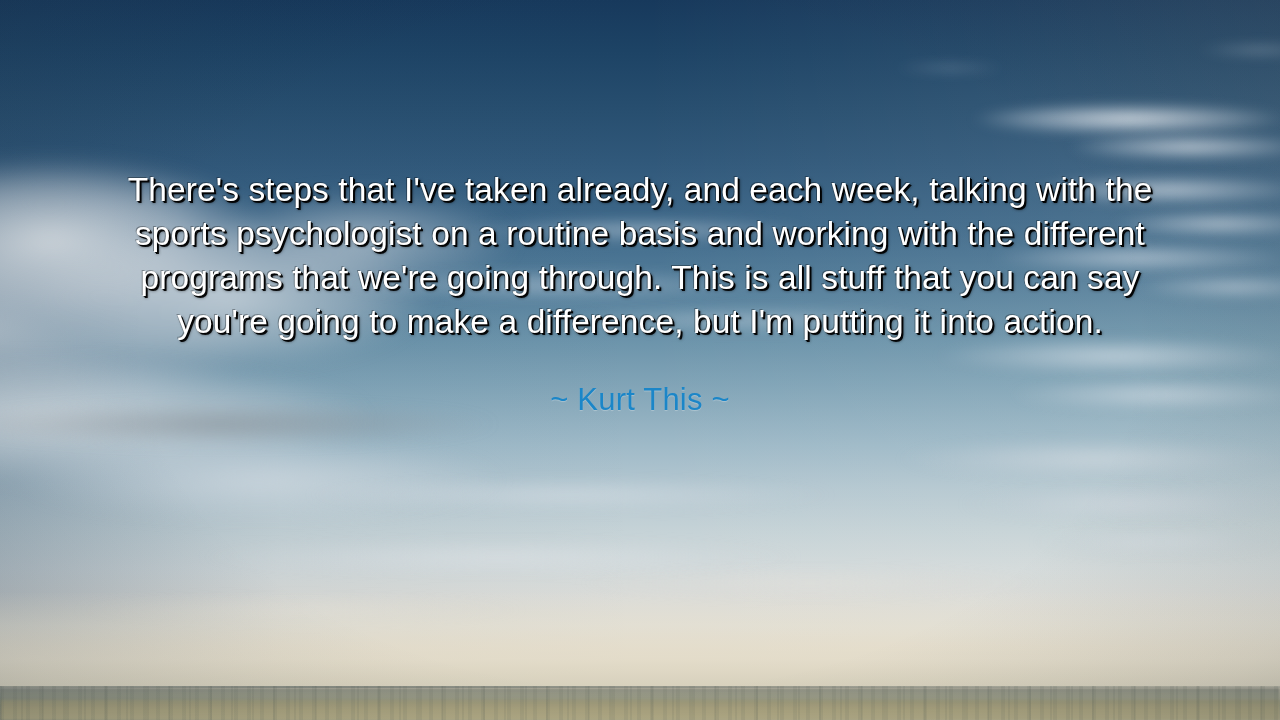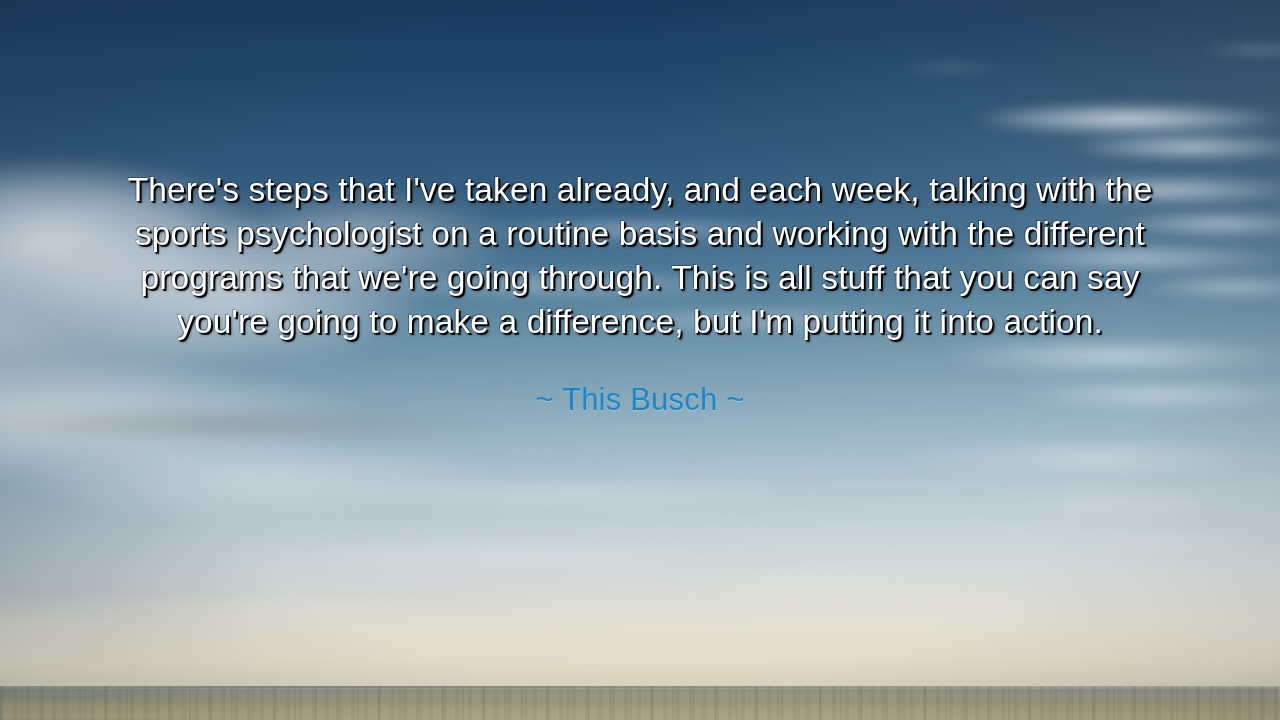--- a/index.html
+++ b/index.html
@@ -285,16 +285,16 @@
 
   <div class="haze-band"></div>
   <div class="horizon-line"></div>
   <div class="land-far"></div>
   <div class="land-near"></div>
   <div class="land-speckle"></div>
   <div class="vignette"></div>
 
   <div class="content">
     <div id="quote-text">There's steps that I've taken already, and each week, talking with the sports psychologist on a routine basis and working with the different programs that we're going through. This is all stuff that you can say you're going to make a difference, but I'm putting it into action.</div>
-    <div id="quote-author">~ This Busch ~</div>
+    <div id="quote-author">~ Kurt This ~</div>
   </div>
 
 </div>
 
 </body></html>

